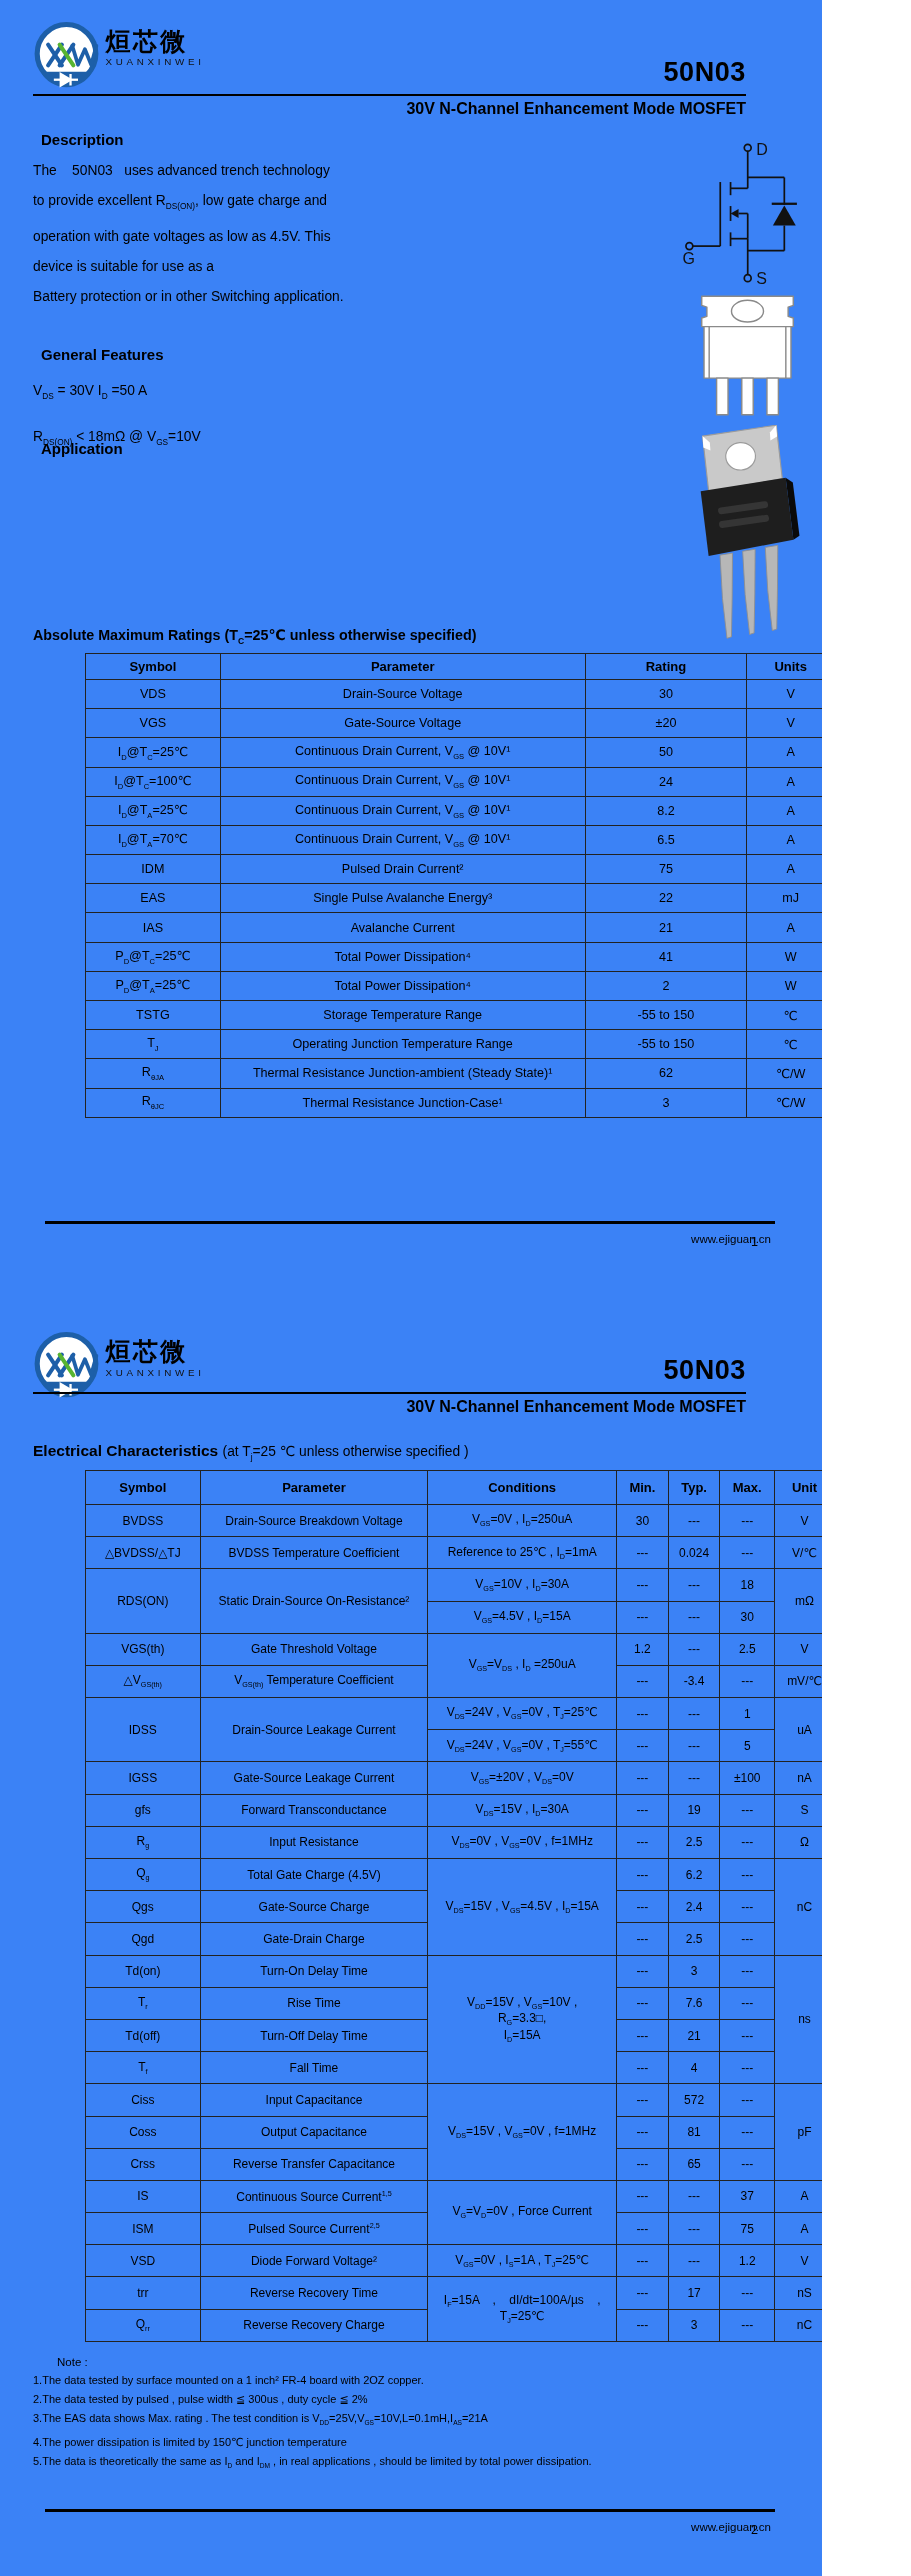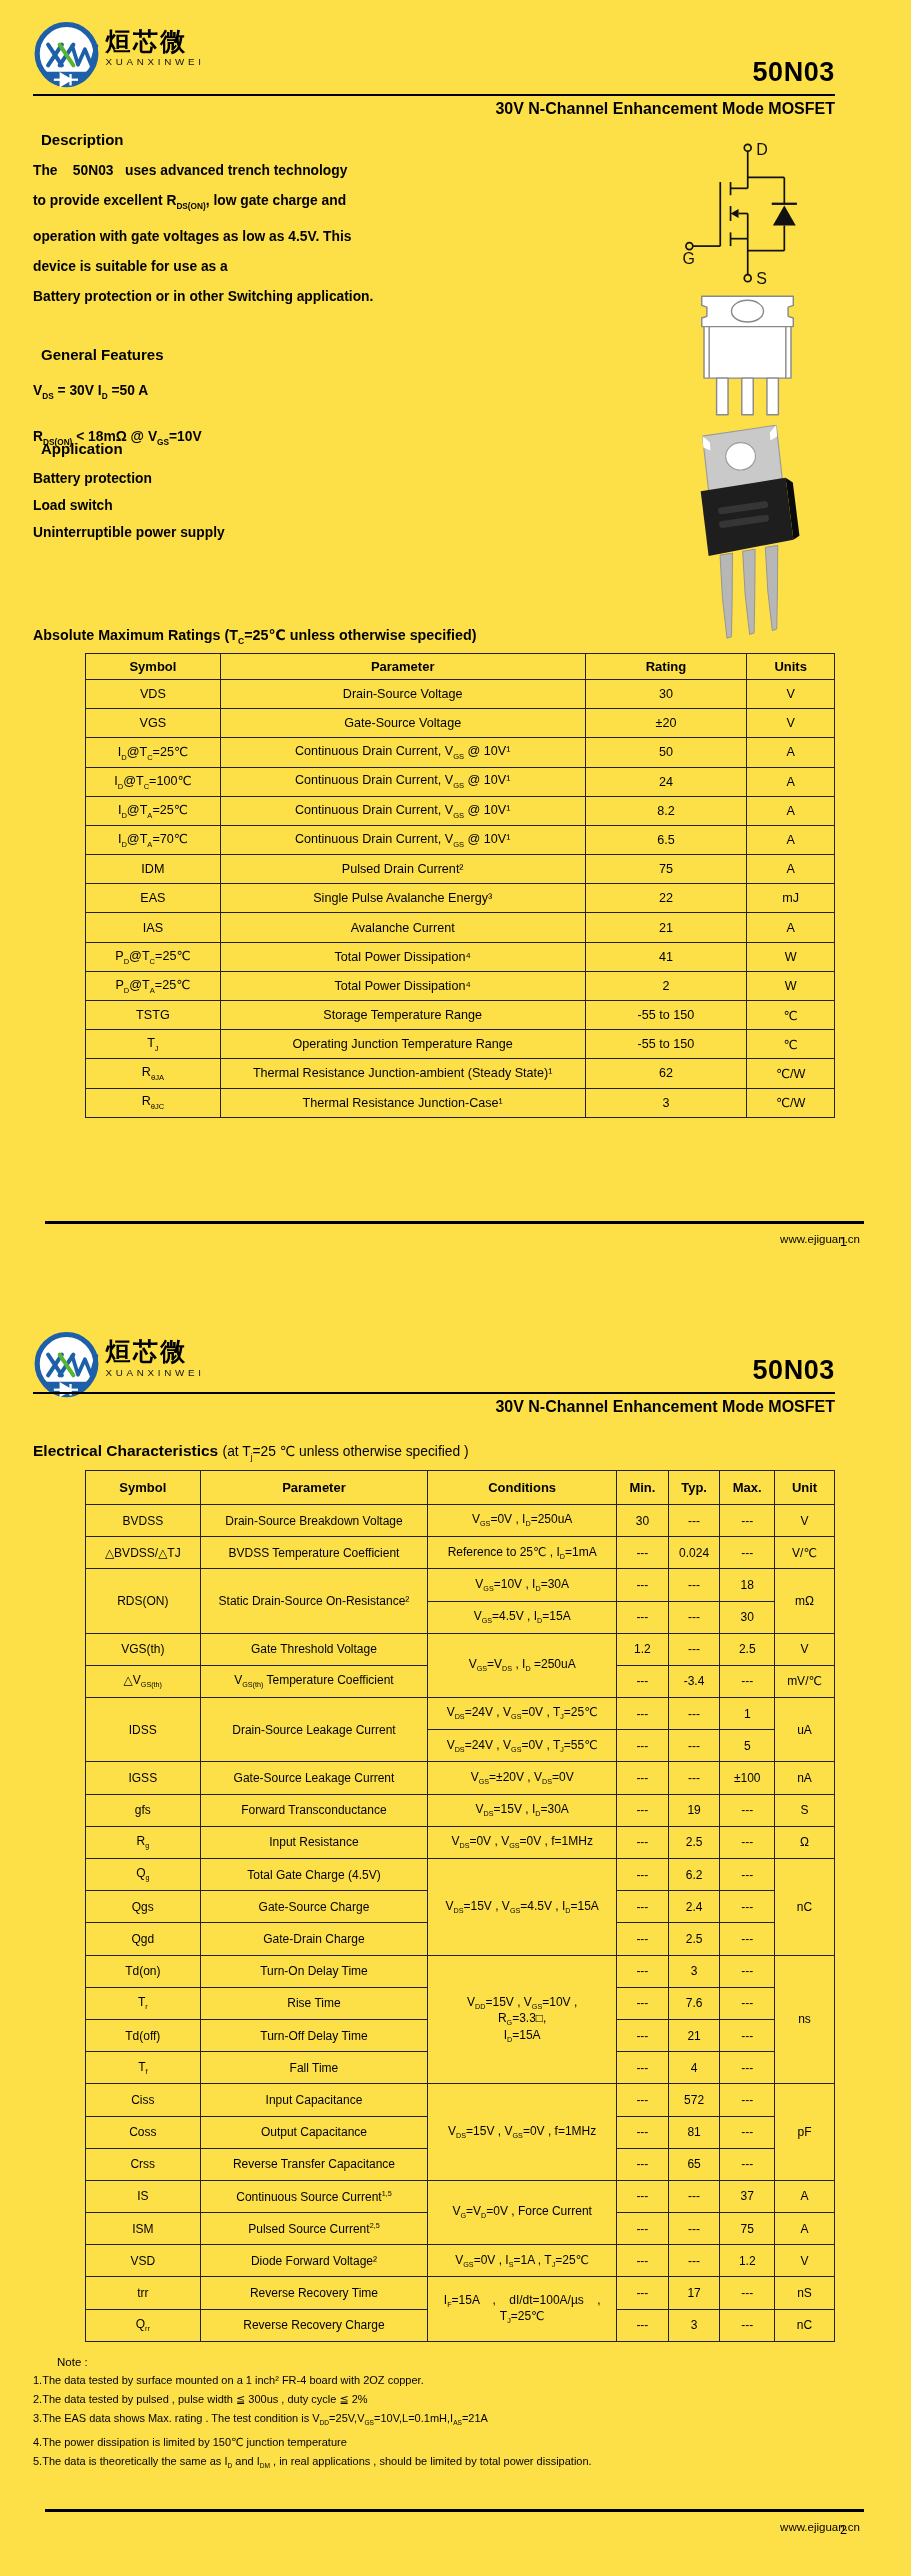--- a/index.html
+++ b/index.html
@@ -1,17 +1,17 @@
 <!DOCTYPE html>
 <html style="font-size:9.2px"><head>
 <meta charset="utf-8">
 <style>
   html,body{margin:0;padding:0;background:#fff;}
   body{width:911px;font-family:"Liberation Sans","DejaVu Sans",sans-serif;color:#000;}
-  .page{position:relative;width:911px;height:1288px;background:#fde047;overflow:hidden;}
+  .page{position:relative;width:822px;height:1288px;background:#3b82f6;overflow:hidden;}
   sub{font-size:0.6em;}
   sup{font-size:0.6em;}
 
   
   .brandlogo{position:absolute;left:32px;display:flex;align-items:flex-start;}
   .p1 .brandlogo{top:19.5px}
   .p2 .brandlogo{top:42px}
   .logo-mark{width:69px;height:70px;flex:0 0 auto;}
   .logo-text{margin-left:4.6px;padding-top:8px;}
   .logo-cn{font-size:25px;font-weight:bold;letter-spacing:2.3px;line-height:1.1;}
@@ -25,21 +25,21 @@
   .subtitle{position:absolute;right:76px;font-size:16px;font-weight:bold;}
   .p1 .subtitle{top:100px}
   .p2 .subtitle{top:110px}
 
   
   .sec{position:absolute;left:33px;width:493px;}
   .sec h3{margin:8px;font-size:15px;font-weight:bold;}
   .desc{top:123px}
   .feat{top:338px}
   .app{top:432px}
-  .lines{margin-top:4.6px;font-weight:bold;}
+  .lines{margin-top:4.6px;}
   .dl{line-height:30px;font-size:13.8px;white-space:pre-wrap;}
   .fl{line-height:24px;font-size:13.8px;margin-top:16px;}
   .al{line-height:27px;font-size:13.8px;}
 
   
   .rightcol{position:absolute;left:680px;top:142px;width:138px;}
   .pkg-outline{margin:6.9px 0 0 16px;display:block;}
   .pkg-photo{margin:8px 0 0 6.9px;display:block;}
 
   
@@ -114,25 +114,20 @@
   <div class="sec feat">
     <h3>General Features</h3>
     <div class="lines">
         <div class="fl">V<sub>DS</sub> = 30V  I<sub>D</sub> =50 A</div>
         <div class="fl">R<sub>DS(ON)</sub> &lt; 18mΩ @ V<sub>GS</sub>=10V</div>
       </div>
   </div>
 
   <div class="sec app">
     <h3>Application</h3>
-    <div class="lines">
-        <div class="al">Battery protection</div>
-        <div class="al">Load switch</div>
-        <div class="al">Uninterruptible power supply</div>
-      </div>
   </div>
 
   <div class="rightcol">
     <svg width="132" height="143" viewBox="0 0 230 250">
       <g stroke="#111" stroke-width="3" fill="none">
         <circle cx="118" cy="10" r="6"></circle>
         <line x1="118" y1="16" x2="118" y2="81"></line>
         <line x1="70" y1="70" x2="70" y2="182"></line>
         <line x1="88" y1="70" x2="88" y2="93"></line>
         <line x1="88" y1="112" x2="88" y2="138"></line>

